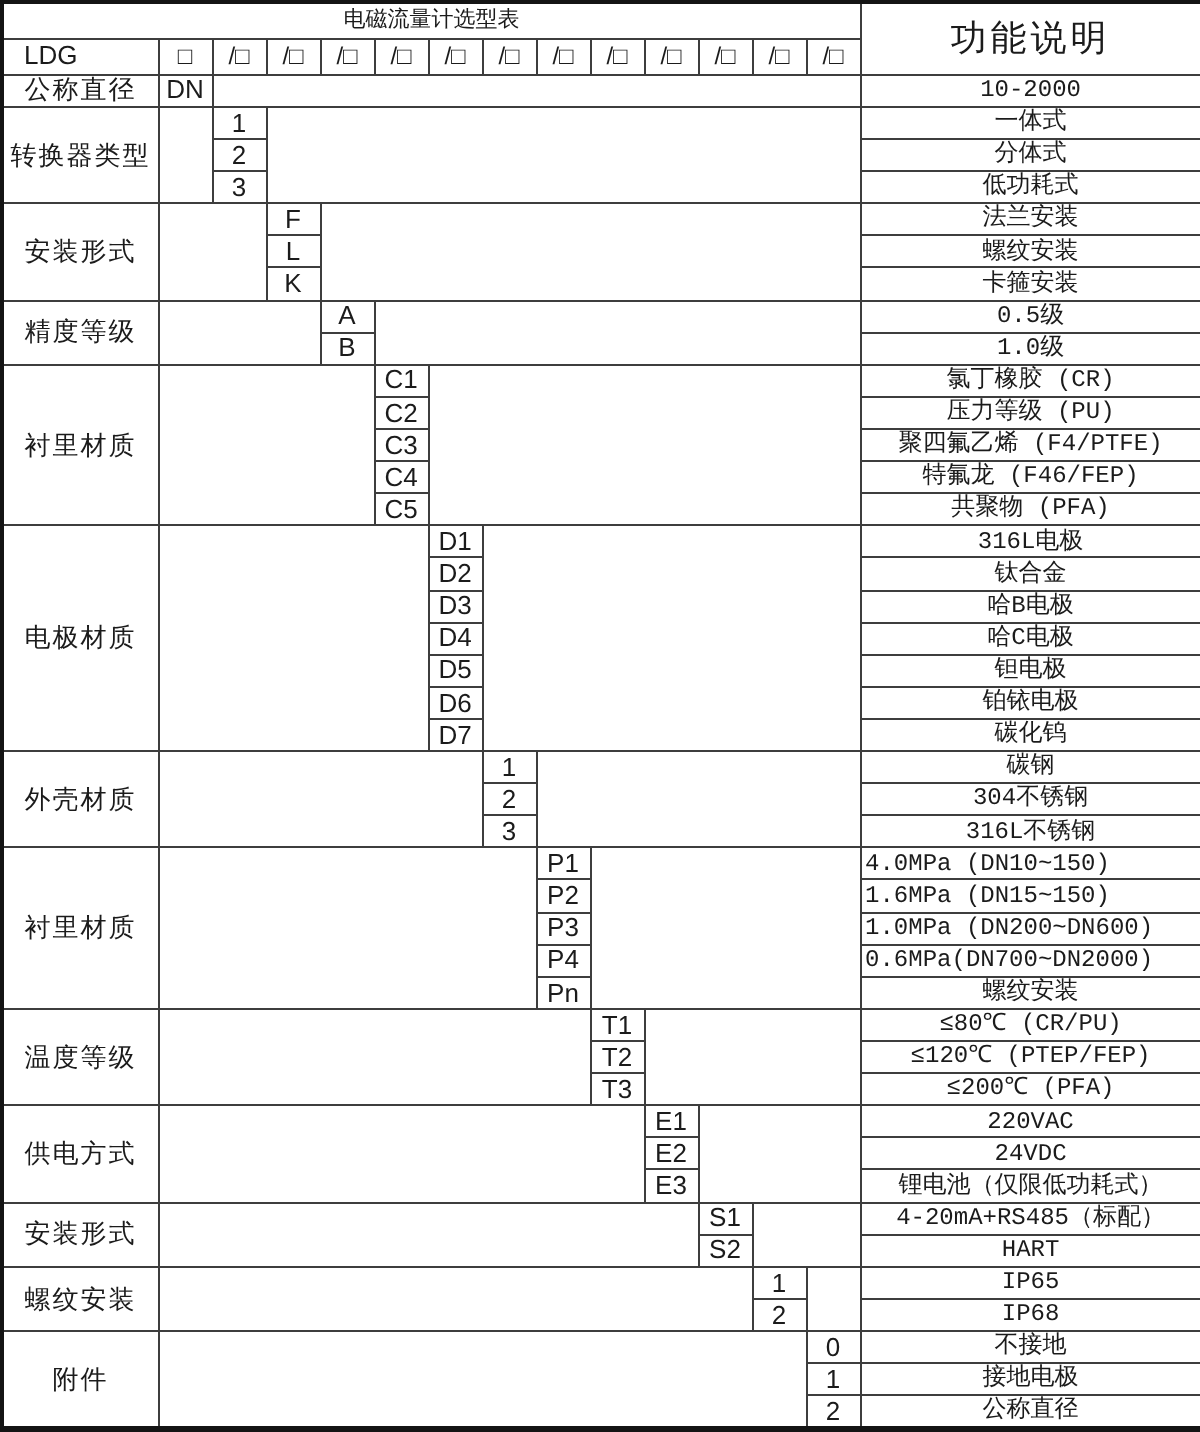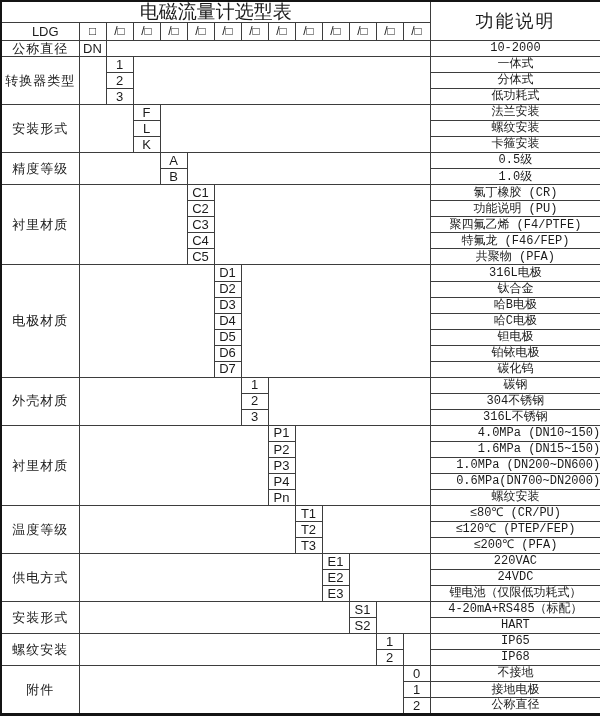--- a/index.html
+++ b/index.html
@@ -19,28 +19,28 @@
     border: 1px solid #3d3d3d;
     padding: 0;
     margin: 0;
     text-align: center;
     vertical-align: middle;
     font-size: 12px;
     line-height: 1.05;
     overflow: hidden;
     white-space: nowrap;
   }
-  td.title    { font-size: 19px; font-weight: 500; }
+  td.title    { font-size: 11px; font-weight: 500; }
   td.funchead { font-size: 18px; letter-spacing: 2px; }
   td.label    { font-size: 13px; letter-spacing: 1px; }
-  td.lbl-left { text-align: center; padding-left: 10px; letter-spacing: 0; }
+  td.lbl-left { text-align: left; padding-left: 10px; letter-spacing: 0; }
   td.code     { font-size: 13px; }
   td.slot     { font-size: 12px; }
   td.func     { font-size: 12px; font-family: Liberation Mono, monospace; }
-  td.func.left{ text-align: right; padding-left: 2px; }
+  td.func.left{ text-align: left; padding-left: 2px; }
   tr.hdr      { height: 18px; }
   tr.body-row { height: 16px; }
 </style>
 </head>
 <body>
 
 <table class="sel">
   <colgroup>
     <col style="width:78px">
     <col style="width:27px">
@@ -128,21 +128,21 @@
       </tr>
       <tr class="body-row">
         <td class="label" rowspan="5">衬里材质</td>
         <td rowspan="5" colspan="4"></td>
         <td class="code">C1</td>
         <td rowspan="5" colspan="8"></td>
         <td class="func">氯丁橡胶 (CR)</td>
       </tr>
       <tr class="body-row">
         <td class="code">C2</td>
-        <td class="func">功能说明 (PU)</td>
+        <td class="func">压力等级 (PU)</td>
       </tr>
       <tr class="body-row">
         <td class="code">C3</td>
         <td class="func">聚四氟乙烯 (F4/PTFE)</td>
       </tr>
       <tr class="body-row">
         <td class="code">C4</td>
         <td class="func">特氟龙 (F46/FEP)</td>
       </tr>
       <tr class="body-row">

